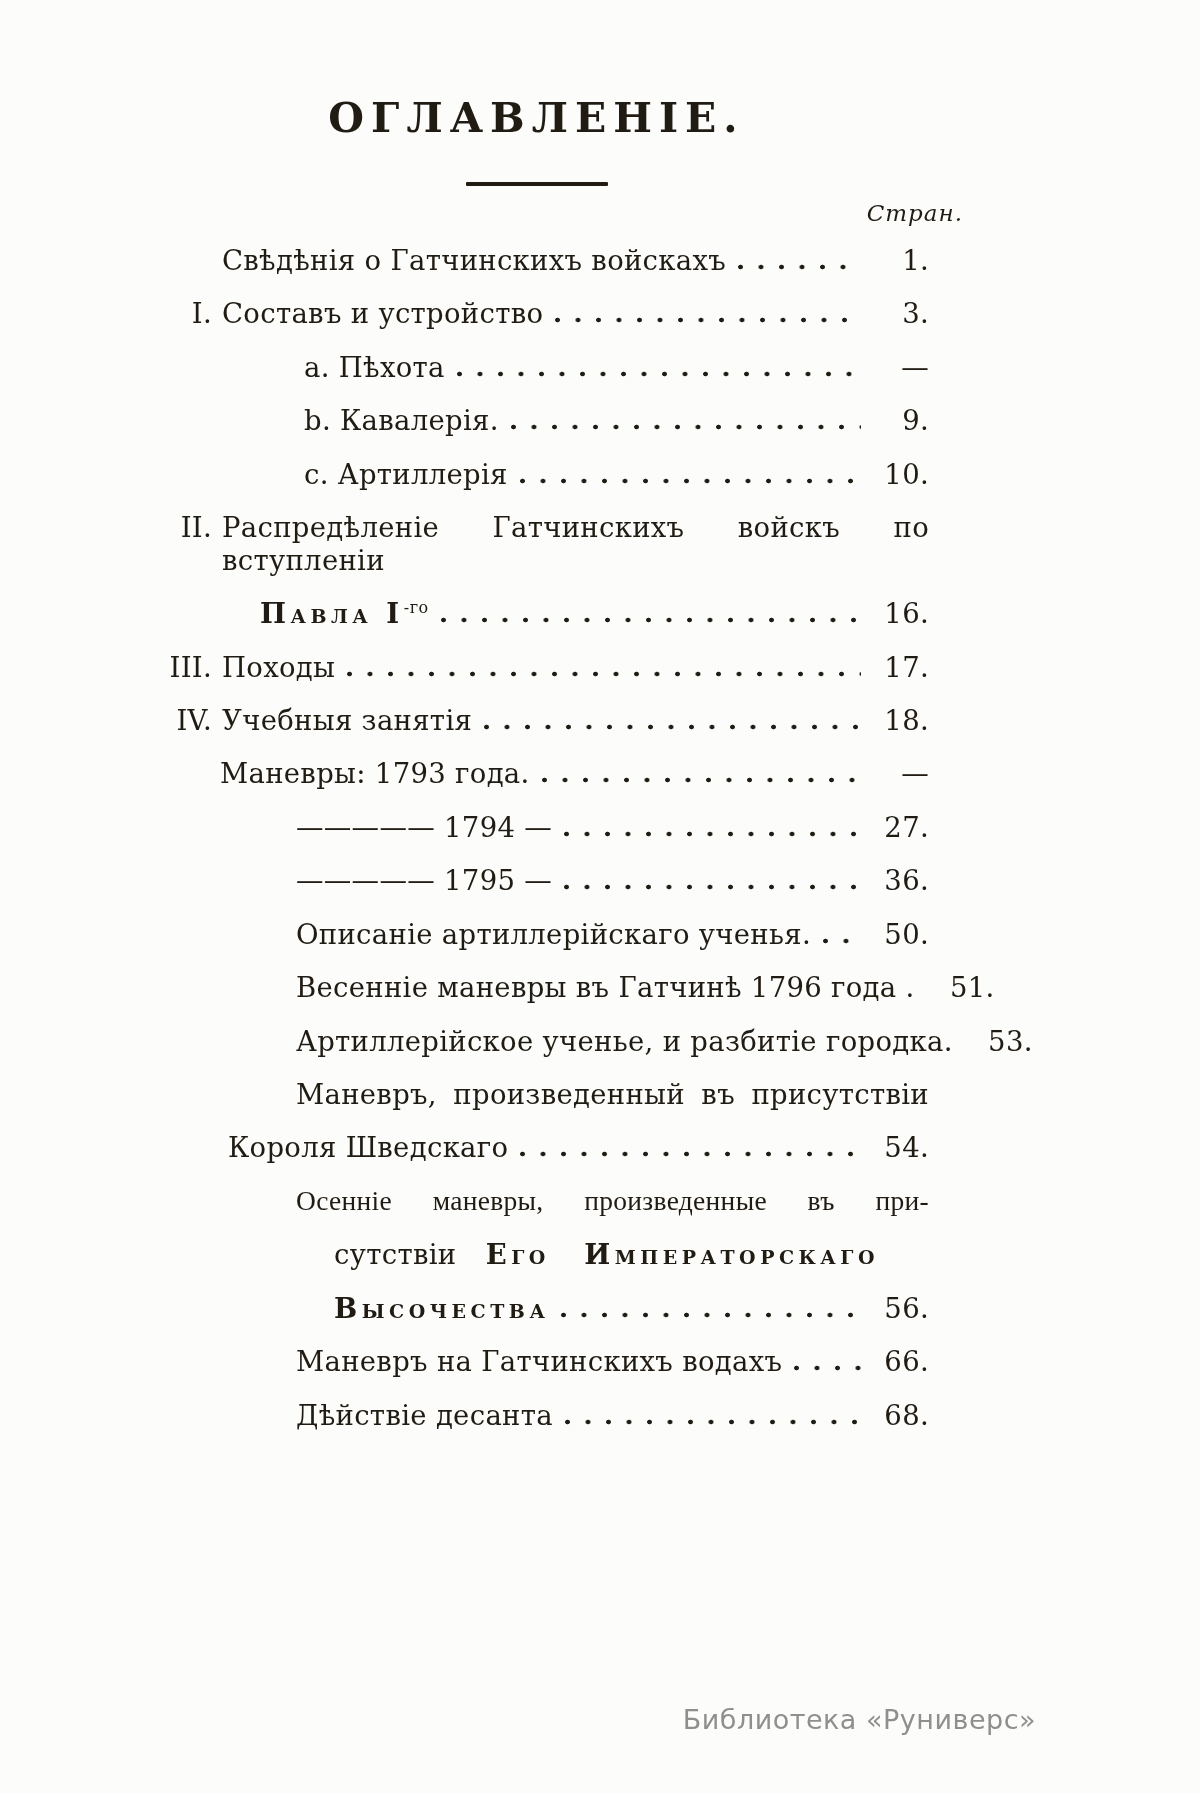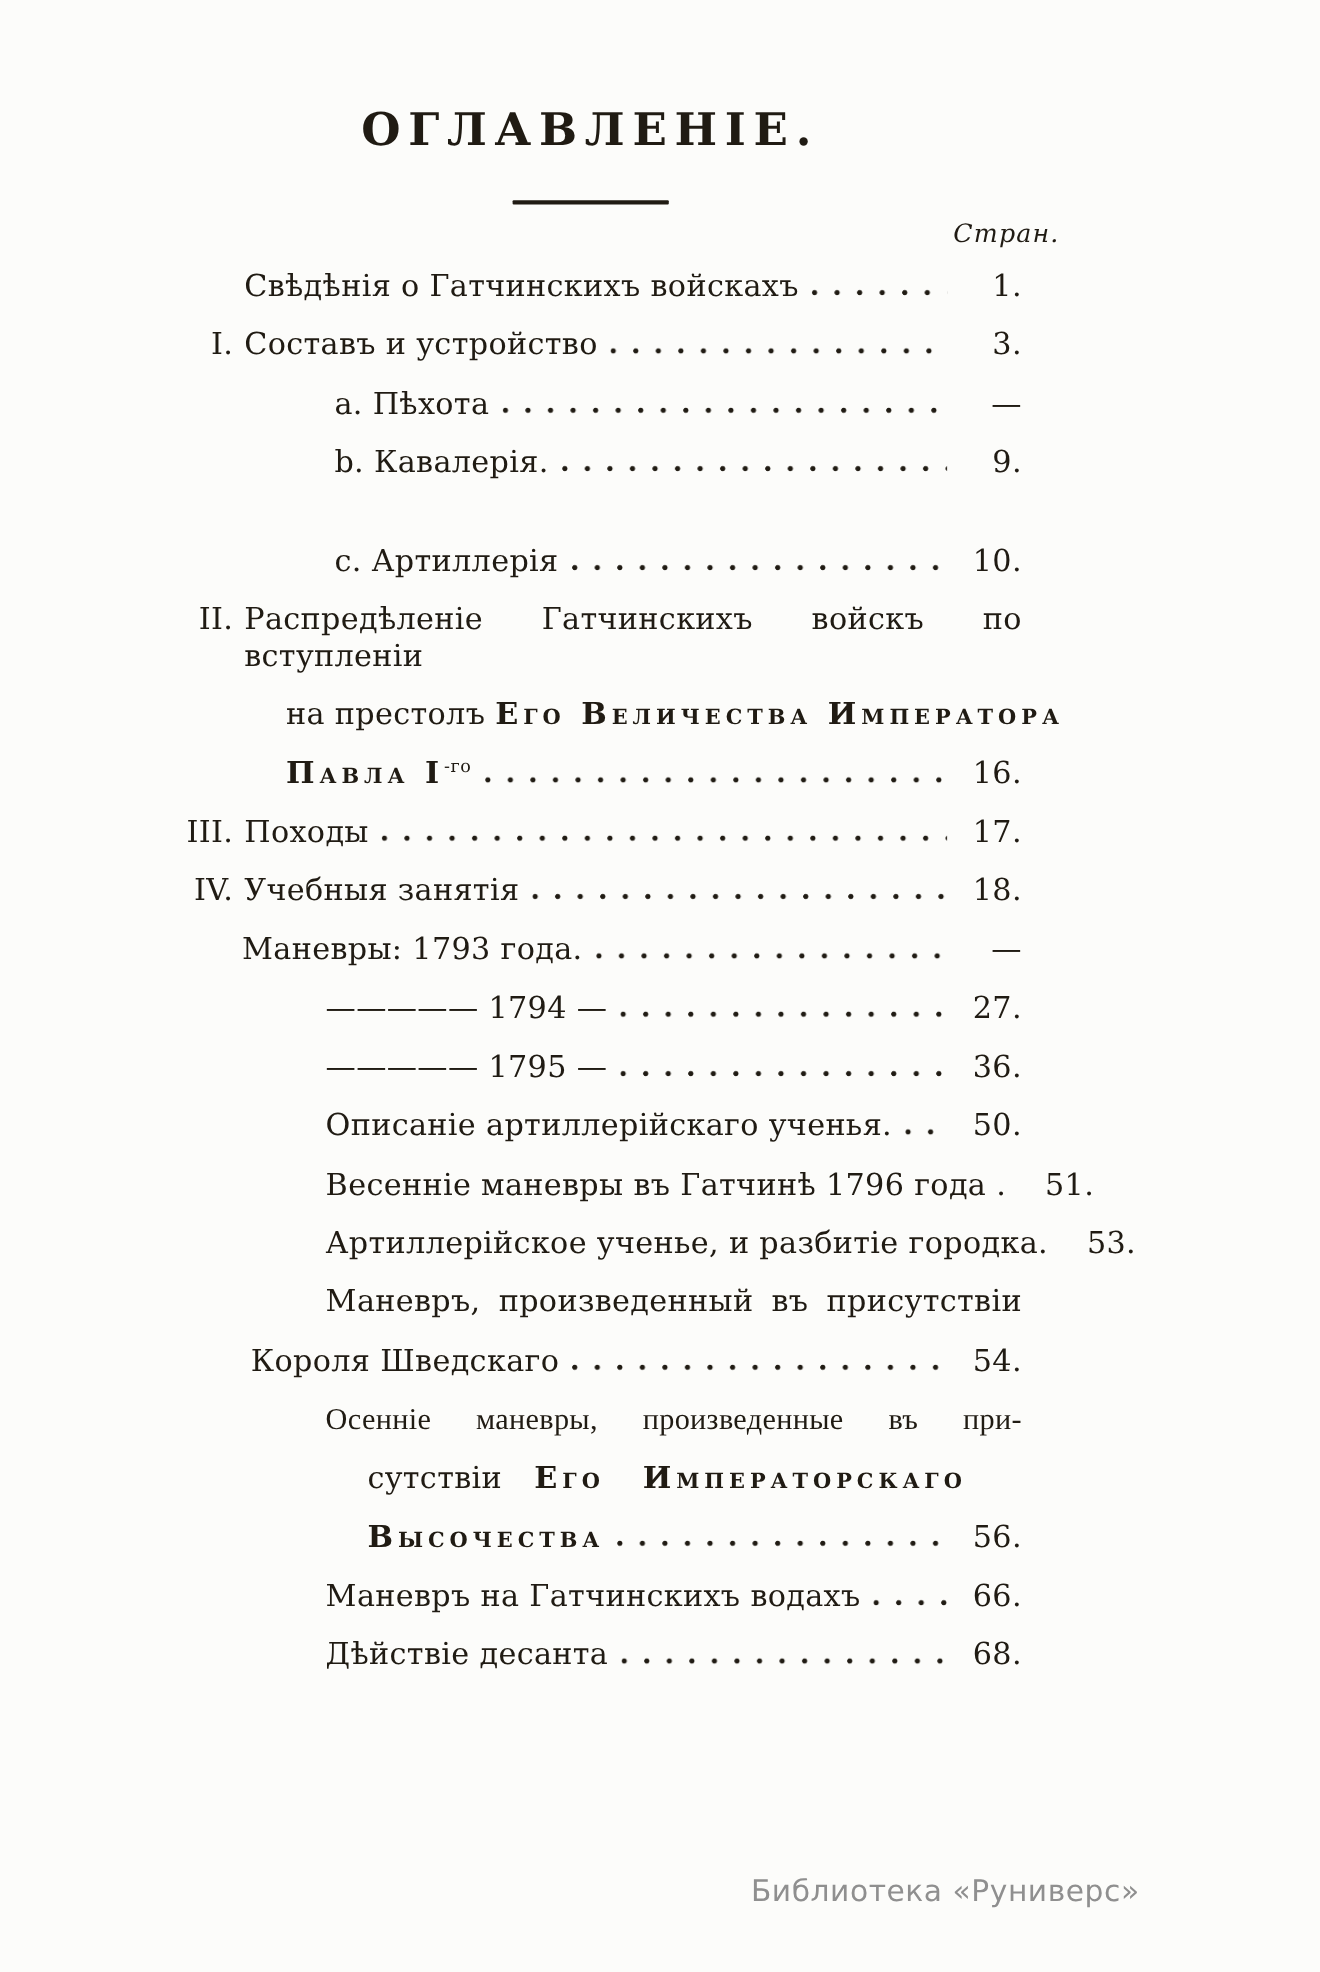--- a/index.html
+++ b/index.html
@@ -73,30 +73,27 @@
           <span class="toc-text" style="margin-left: 160px;"><span class="seg">a. Пѣхота</span></span>
           <span class="leader dots"></span>
           <span class="page-num">—</span>
         </div>
         <div class="toc-row">
           <span class="toc-text" style="margin-left: 160px;"><span class="seg">b. Кавалерія.</span></span>
           <span class="leader dots"></span>
           <span class="page-num">9.</span>
         </div>
         <div class="toc-row">
-          <span class="toc-text" style="margin-left: 160px; margin-top: 36px;"><span class="seg">c. Артиллерія</span></span>
+          <span class="toc-text" style="margin-left: 160px;"><span class="seg">c. Артиллерія</span></span>
           <span class="leader dots"></span>
           <span class="page-num">10.</span>
         </div>
         <div class="toc-row justify">
           <span class="num">II.</span>
           <span class="toc-text"><span class="seg">Распредѣленіе Гатчинскихъ войскъ по вступленіи</span></span>
-        </div>
-        <div class="toc-row">
-          <span class="toc-text" style="margin-left: 116px;"><span class="seg">на престолъ </span><span class="caps">Его Величества Императора</span></span>
         </div>
         <div class="toc-row">
           <span class="toc-text" style="margin-left: 116px;"><span class="caps">Павла I</span><span class="sup">-го</span></span>
           <span class="leader dots"></span>
           <span class="page-num">16.</span>
         </div>
         <div class="toc-row">
           <span class="num">III.</span>
           <span class="toc-text"><span class="seg">Походы</span></span>
           <span class="leader dots"></span>

